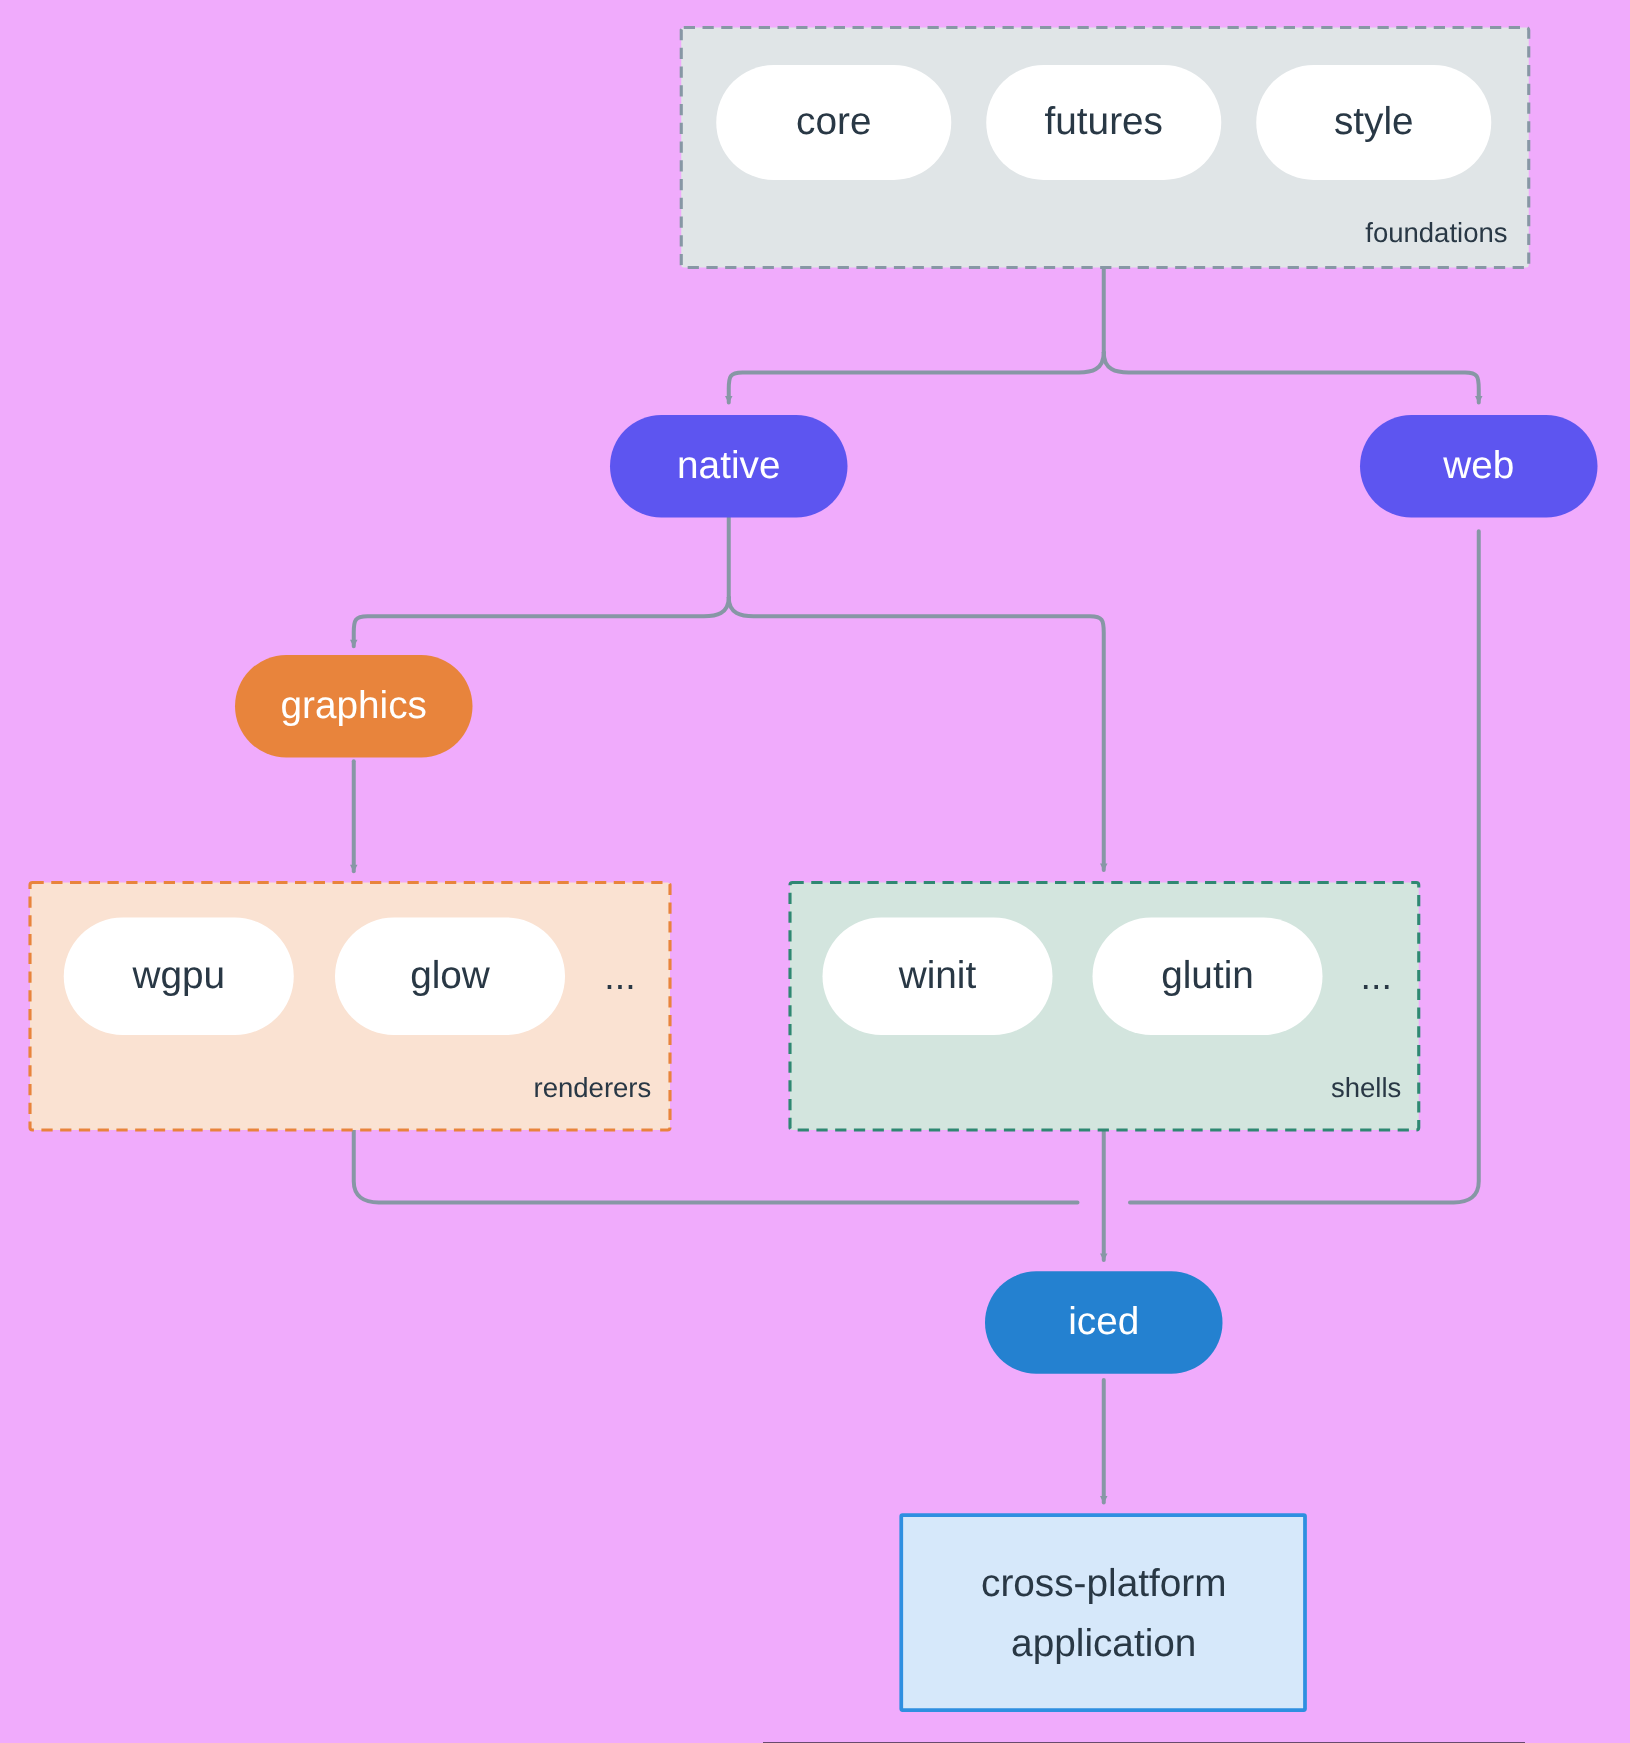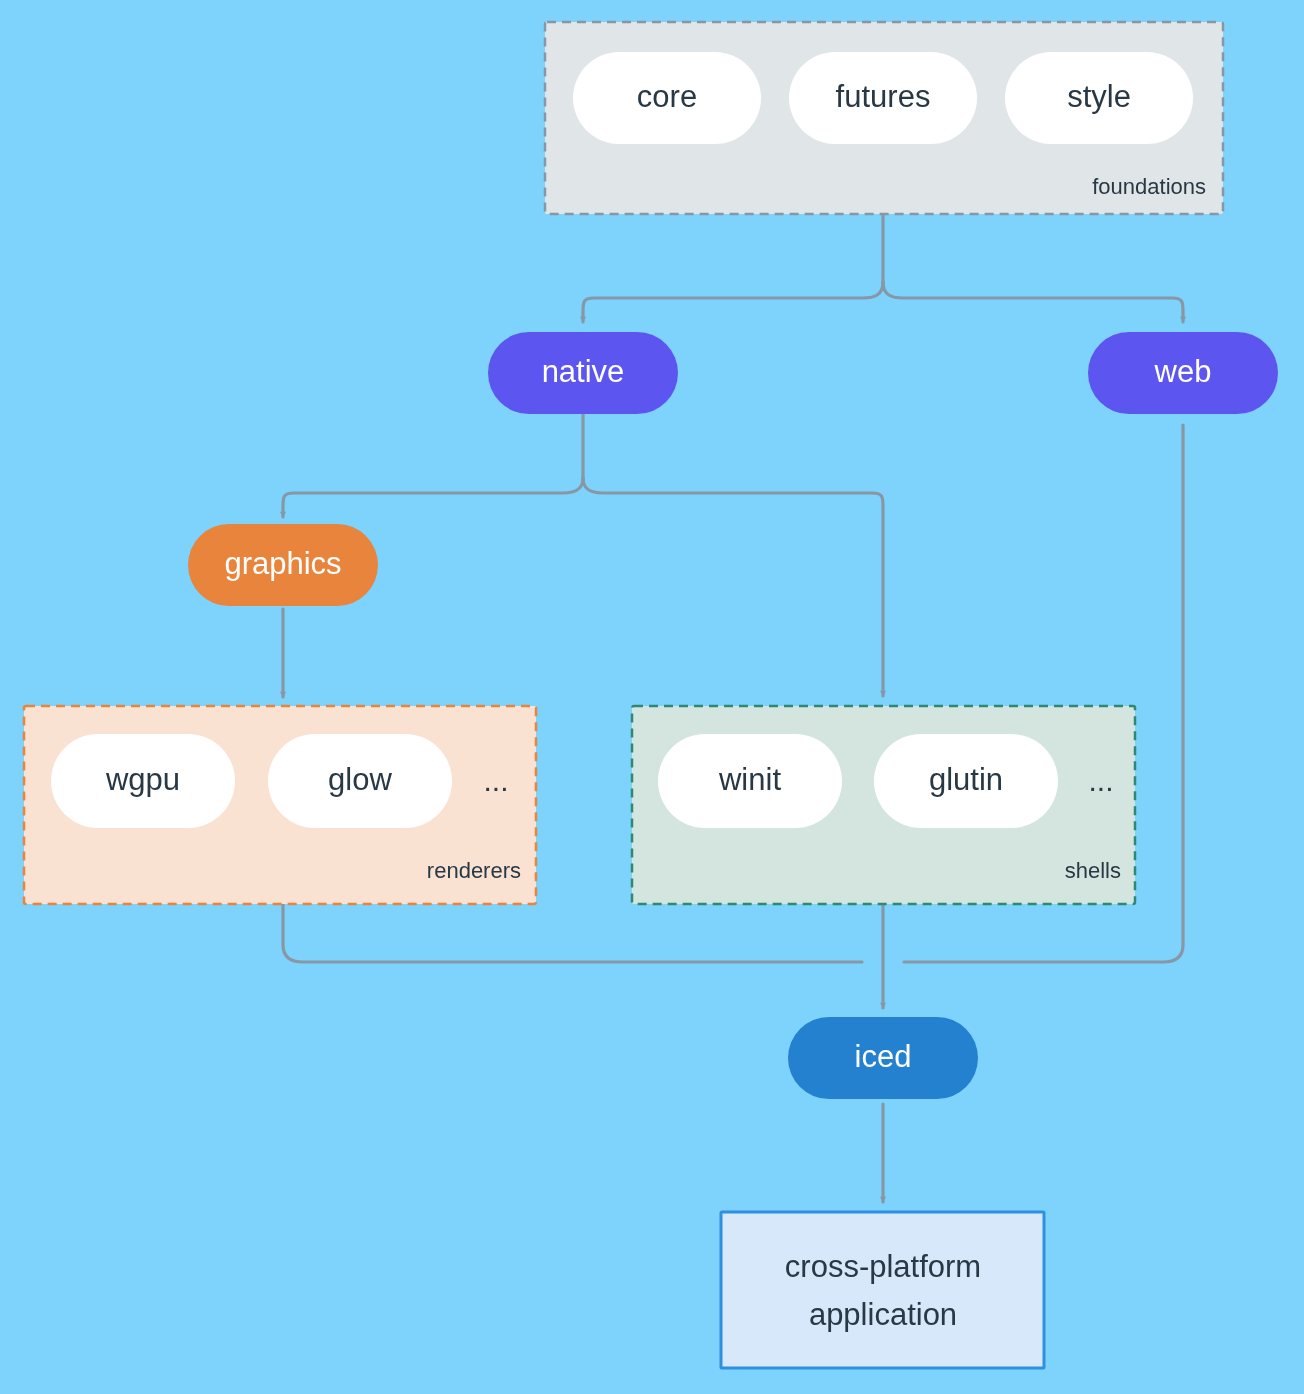--- a/index.html
+++ b/index.html
@@ -10,21 +10,21 @@
   body {
     width: 1304px;
     height: 1394px;
     overflow: hidden;
     font-family: "Liberation Sans", sans-serif;
   }
   #stage {
     position: relative;
     width: 1304px;
     height: 1394px;
-    background: #7dd3fc;
+    background: #f0abfc;
   }
   svg.diagram {
     position: absolute;
     top: 0;
     left: 0;
     width: 1304px;
     height: 1394px;
   }
   .node-label {
     font-family: "Liberation Sans", sans-serif;

